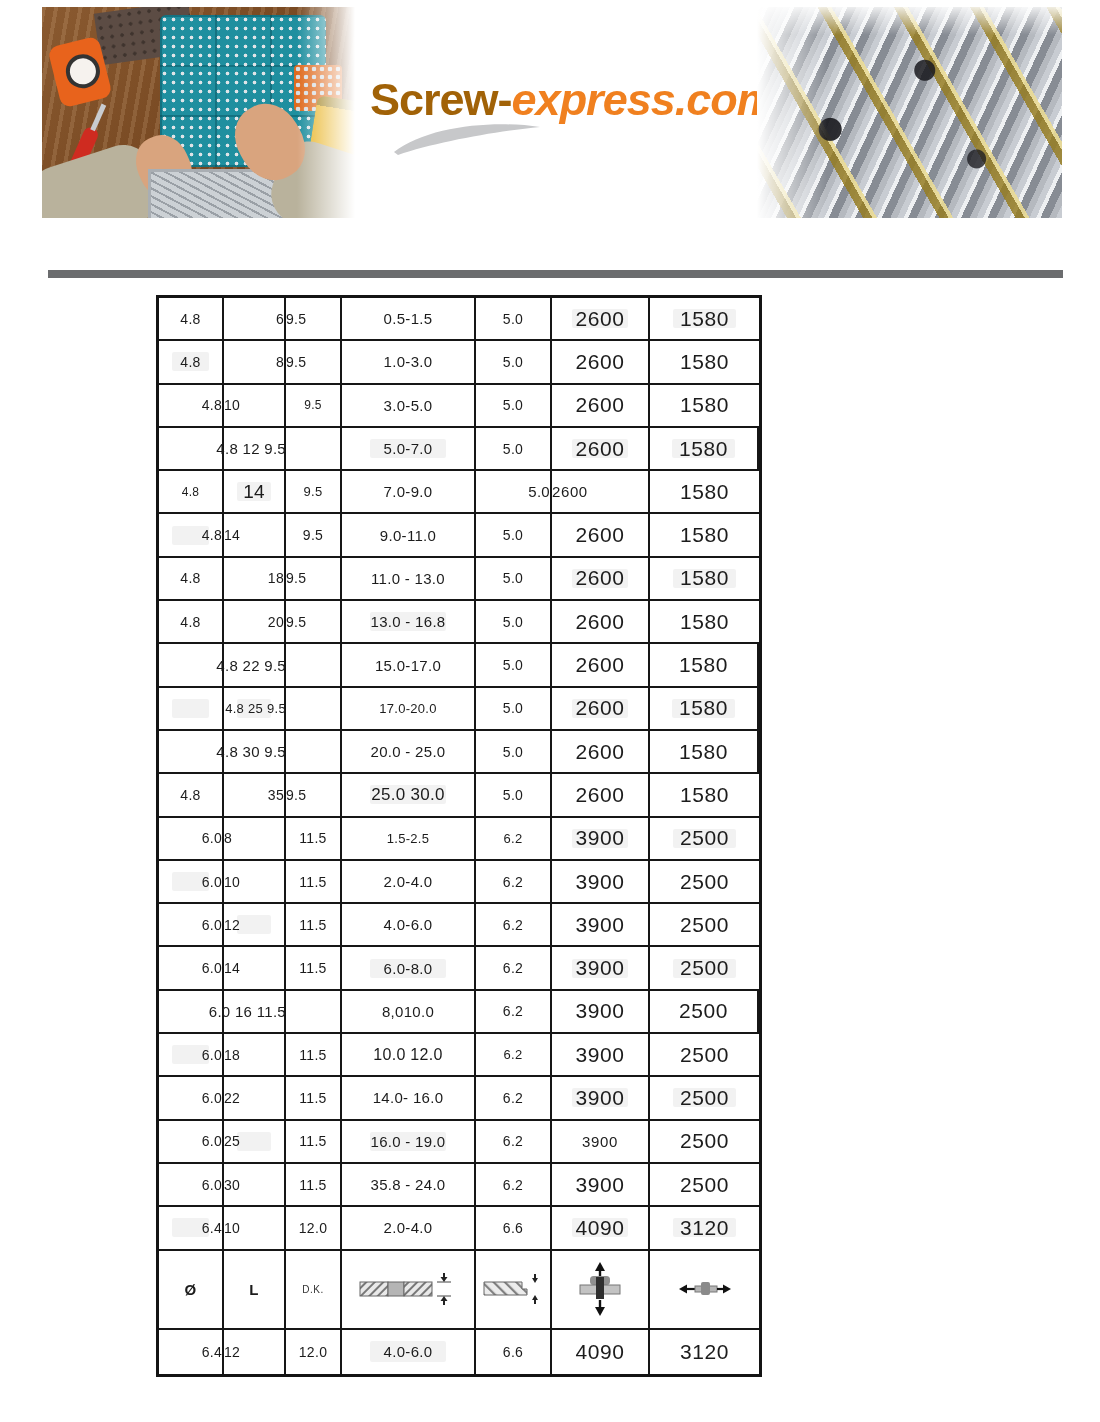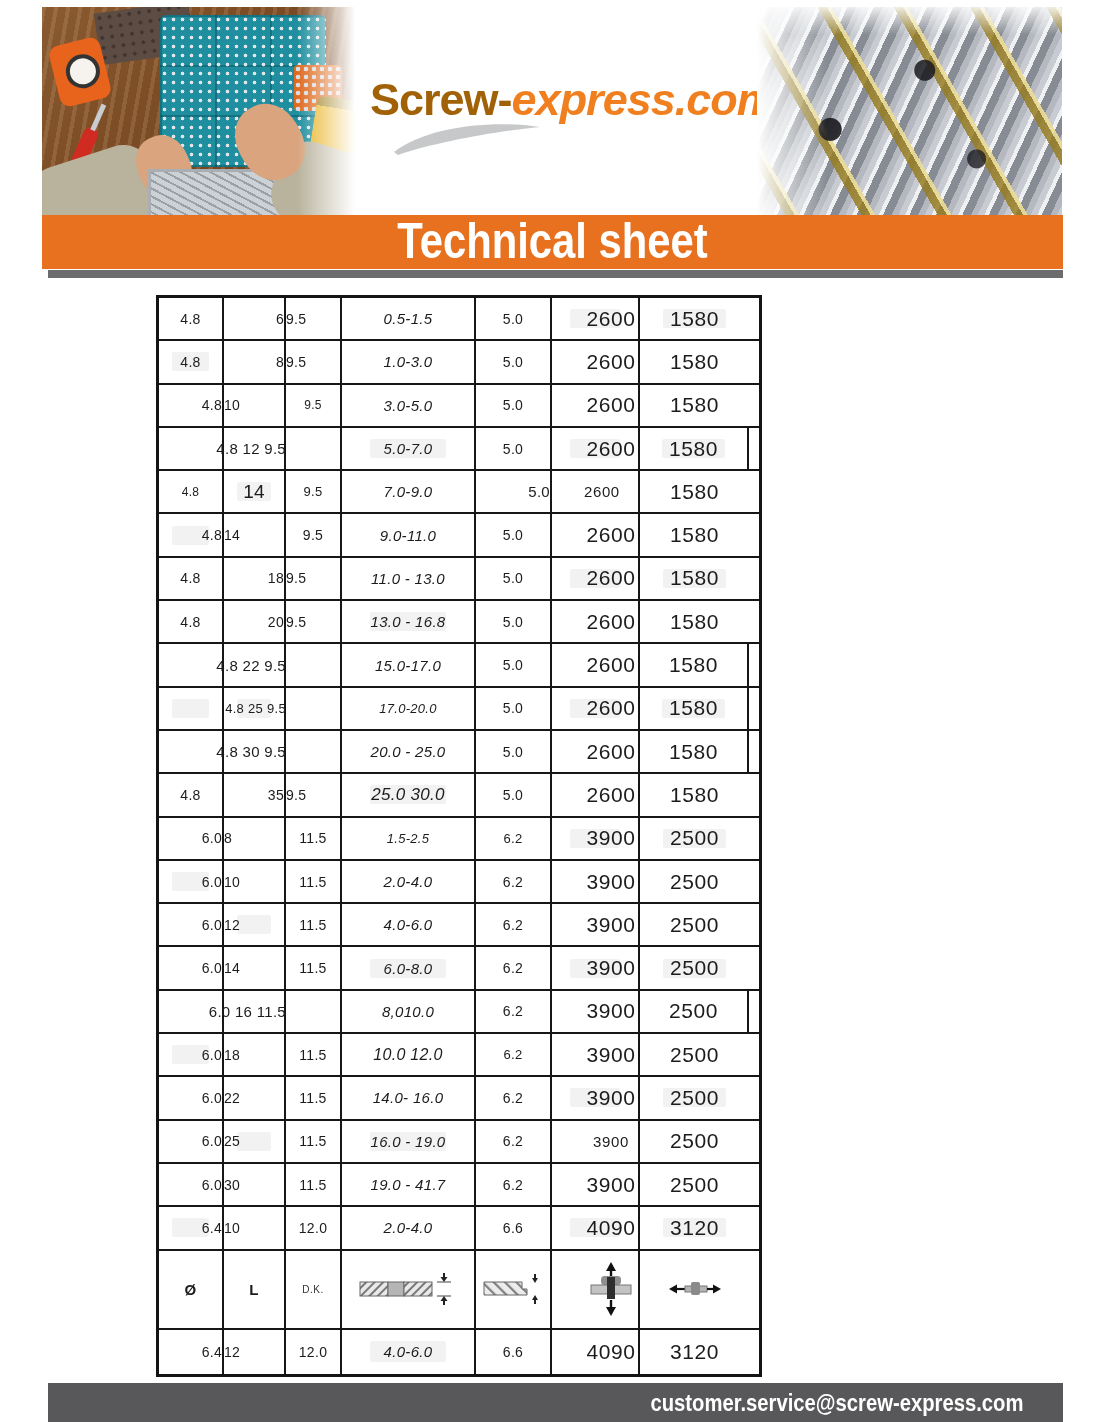--- a/index.html
+++ b/index.html
@@ -61,21 +61,21 @@
   .gray-strip{position:absolute;left:48px;top:270px;width:1015px;height:8px;background:#6b6c6e;}
 
   
   .ttable{position:absolute;left:156px;top:295px;width:606px;border:3px solid #141414;background:#fff;box-sizing:border-box;}
   .row{display:flex;height:41.3px;border-bottom:2px solid #161616;position:relative;background:#fff;}
   .row:last-child{border-bottom:none;}
   .row.hdr{height:77px;}
   .row.last{height:44px;}
   .cell{display:flex;align-items:center;justify-content:center;border-right:2px solid #161616;position:relative;box-sizing:border-box;}
   .cell:last-child{border-right:none;}
-  .c1{width:65px;}.c2{width:62px;}.c3{width:56px;}.c4{width:134px;font-style:italic;}.c5{width:76px;}.c6{width:88px;padding-left:32px;}.c7{width:109px;}
+  .c1{width:65px;}.c2{width:62px;}.c3{width:56px;}.c4{width:134px;}.c5{width:76px;}.c6{width:98px;}.c7{width:109px;}
   .fr{justify-content:flex-end;}
   .fl{justify-content:flex-start;}
   .v{font-size:14px;letter-spacing:.3px;position:relative;z-index:1;}
   .c4 .v{font-size:15px;}
   .c6 .v,.c7 .v{font-size:21px;letter-spacing:.6px;}
   .overlay{position:absolute;left:0;top:0;bottom:0;width:127px;display:flex;align-items:center;justify-content:flex-end;
     font-size:15px;letter-spacing:.3px;z-index:1;}
   .hl{font-size:15px;font-weight:bold;}
   .hs{font-size:10px;letter-spacing:.5px;color:#333;}
   
@@ -118,23 +118,20 @@
   </div>
   <svg class="swoosh" width="160" height="42" viewBox="0 0 160 42">
     <path d="M6 34 C 40 8, 105 2, 152 9 C 110 13, 48 24, 10 37 Z" fill="#c7c8ca"></path>
   </svg>
 
   <div class="photo photo-right">
     <div class="pr-fade"></div>
     <div class="pr-fade-top"></div>
   </div>
 
-  <div class="banner">
-    <div class="banner-title">Technical sheet</div>
-  </div>
   <div class="gray-strip"></div>
 
   <div class="ttable" id="tbody">
       <div class="row">
         <div class="cell c1">
           <span class="v">4.8</span>
         </div>
         <div class="cell c2 fr">
           <span class="v">6</span>
         </div>
@@ -570,21 +567,21 @@
         <div class="cell c1 fr">
           <span class="v">6.0</span>
         </div>
         <div class="cell c2 fl">
           <span class="v">30</span>
         </div>
         <div class="cell c3">
           <span class="v">11.5</span>
         </div>
         <div class="cell c4">
-          <span class="v">19.0 - 41.7</span>
+          <span class="v">35.8 - 24.0</span>
         </div>
         <div class="cell c5">
           <span class="v">6.2</span>
         </div>
         <div class="cell c6">
           <span class="v">3900</span>
         </div>
         <div class="cell c7">
           <span class="v">2500</span>
         </div>
@@ -696,17 +693,14 @@
         </div>
         <div class="cell c6">
           <span class="v">4090</span>
         </div>
         <div class="cell c7">
           <span class="v">3120</span>
         </div>
       </div>
     </div>
 
-  <div class="footer">
-    <div class="footer-email">customer.service@screw-express.com</div>
-  </div>
 
 </div>
 
 </body></html>

